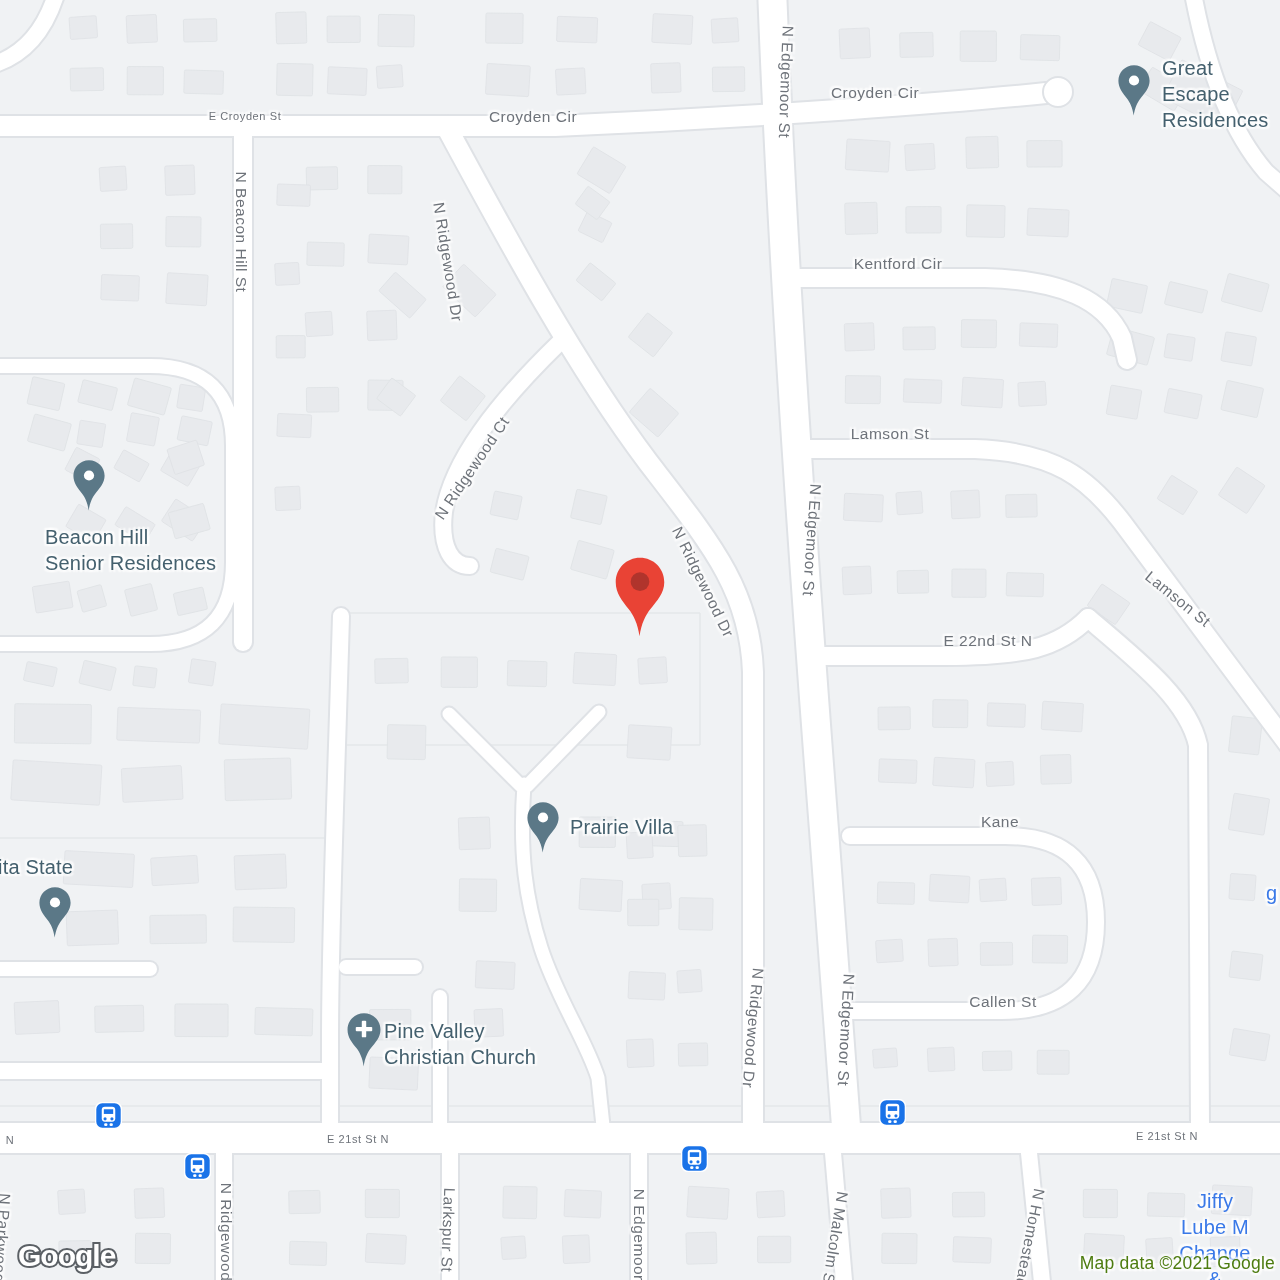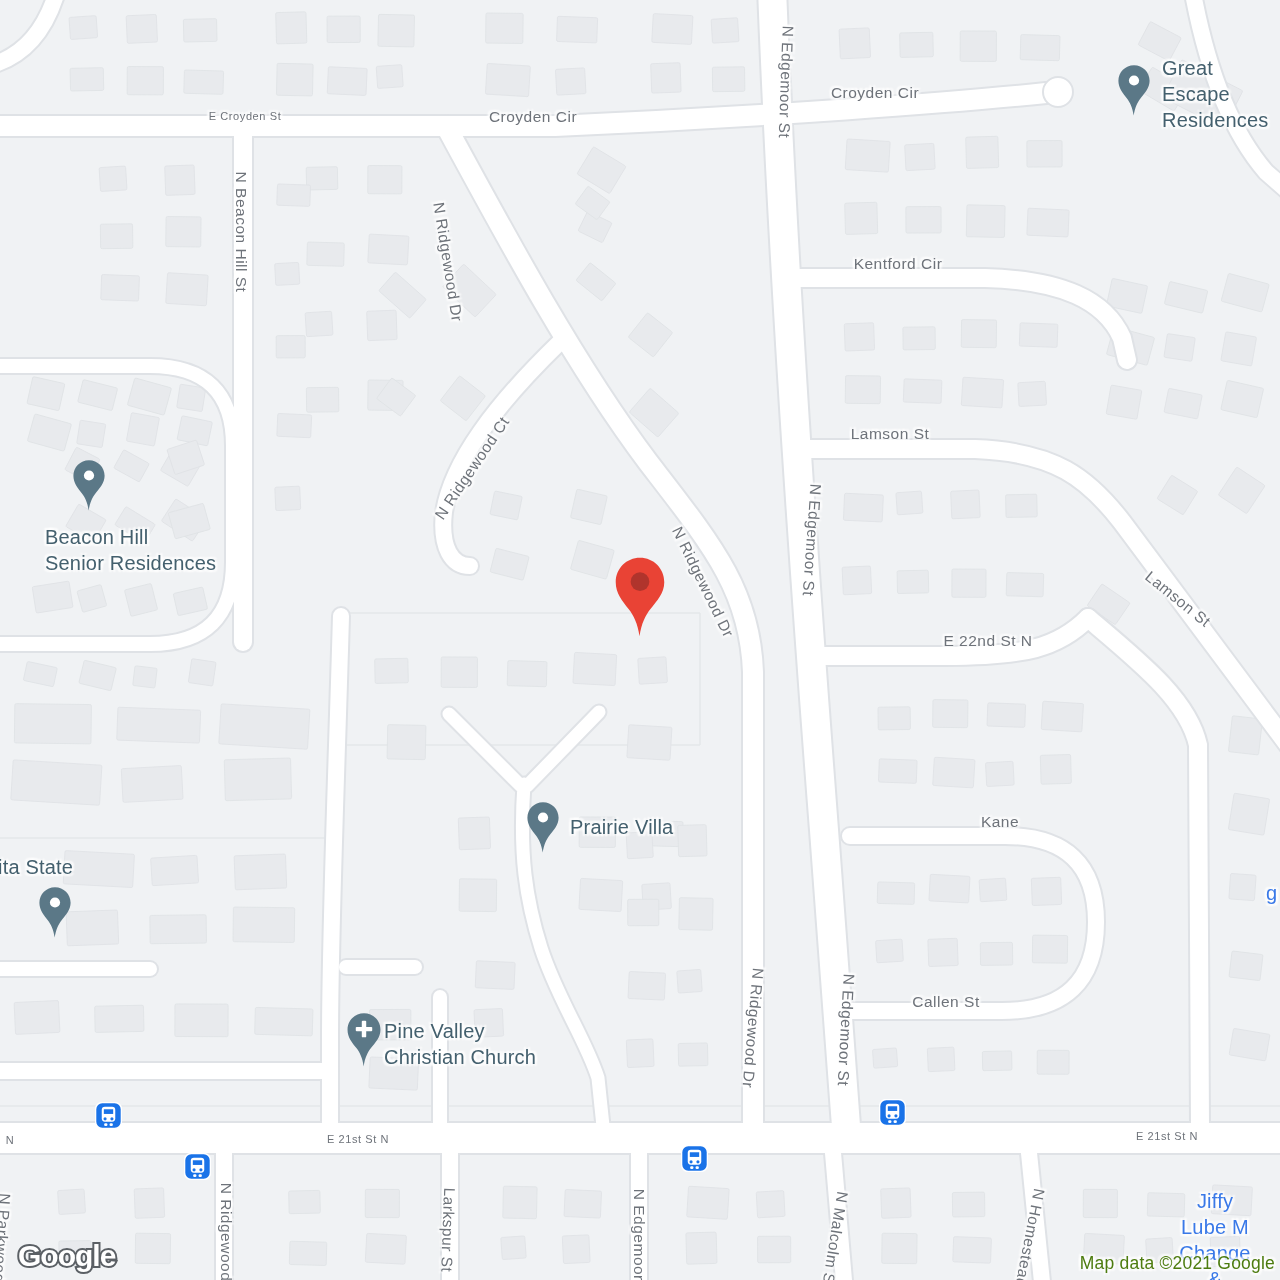--- a/index.html
+++ b/index.html
@@ -327,21 +327,21 @@
       <div class="lbl st" style="left: 448px; top: 262px; transform: translate(-50%, -50%) rotate(81deg);">N Ridgewood Dr</div>
       <div class="lbl st" style="left: 472px; top: 468px; transform: translate(-50%, -50%) rotate(-56deg);">N Ridgewood Ct</div>
       <div class="lbl st" style="left: 786px; top: 82px; transform: translate(-50%, -50%) rotate(92deg);">N Edgemoor St</div>
       <div class="lbl st" style="left: 898px; top: 264px; transform: translate(-50%, -50%) rotate(0deg);">Kentford Cir</div>
       <div class="lbl st" style="left: 890px; top: 434px; transform: translate(-50%, -50%) rotate(0deg);">Lamson St</div>
       <div class="lbl st" style="left: 812px; top: 540px; transform: translate(-50%, -50%) rotate(94deg);">N Edgemoor St</div>
       <div class="lbl st" style="left: 988px; top: 641px; transform: translate(-50%, -50%) rotate(0deg);">E 22nd St N</div>
       <div class="lbl st" style="left: 1178px; top: 599px; transform: translate(-50%, -50%) rotate(39deg);">Lamson St</div>
       <div class="lbl st" style="left: 703px; top: 582px; transform: translate(-50%, -50%) rotate(64deg);">N Ridgewood Dr</div>
       <div class="lbl st" style="left: 1000px; top: 822px; transform: translate(-50%, -50%) rotate(0deg);">Kane</div>
-      <div class="lbl st" style="left: 946px; top: 1002px; transform: translate(-50%, -50%) rotate(0deg);">Callen St</div>
+      <div class="lbl st" style="left: 1003px; top: 1002px; transform: translate(-50%, -50%) rotate(0deg);">Callen St</div>
       <div class="lbl st" style="left: 753px; top: 1028px; transform: translate(-50%, -50%) rotate(95deg);">N Ridgewood Dr</div>
       <div class="lbl st" style="left: 846px; top: 1030px; transform: translate(-50%, -50%) rotate(93deg);">N Edgemoor St</div>
       <div class="lbl lg" style="left: 358px; top: 1140px; transform: translate(-50%, -50%) rotate(0deg);">E 21st St N</div>
       <div class="lbl lg" style="left: 1167px; top: 1137px; transform: translate(-50%, -50%) rotate(0deg);">E 21st St N</div>
       <div class="lbl lg" style="left: 10px; top: 1141px; transform: translate(-50%, -50%) rotate(0deg);">N</div>
       <div class="lbl st" style="left: 226px; top: 1232px; transform: translate(-50%, -50%) rotate(90deg);">N Ridgewood</div>
       <div class="lbl st" style="left: 448px; top: 1230px; transform: translate(-50%, -50%) rotate(92deg);">Larkspur St</div>
       <div class="lbl st" style="left: 639px; top: 1245px; transform: translate(-50%, -50%) rotate(90deg);">N Edgemoor St</div>
       <div class="lbl st" style="left: 835px; top: 1240px; transform: translate(-50%, -50%) rotate(99deg);">N Malcolm St</div>
       <div class="lbl st" style="left: 1030px; top: 1238px; transform: translate(-50%, -50%) rotate(101deg);">N Homestead</div>

